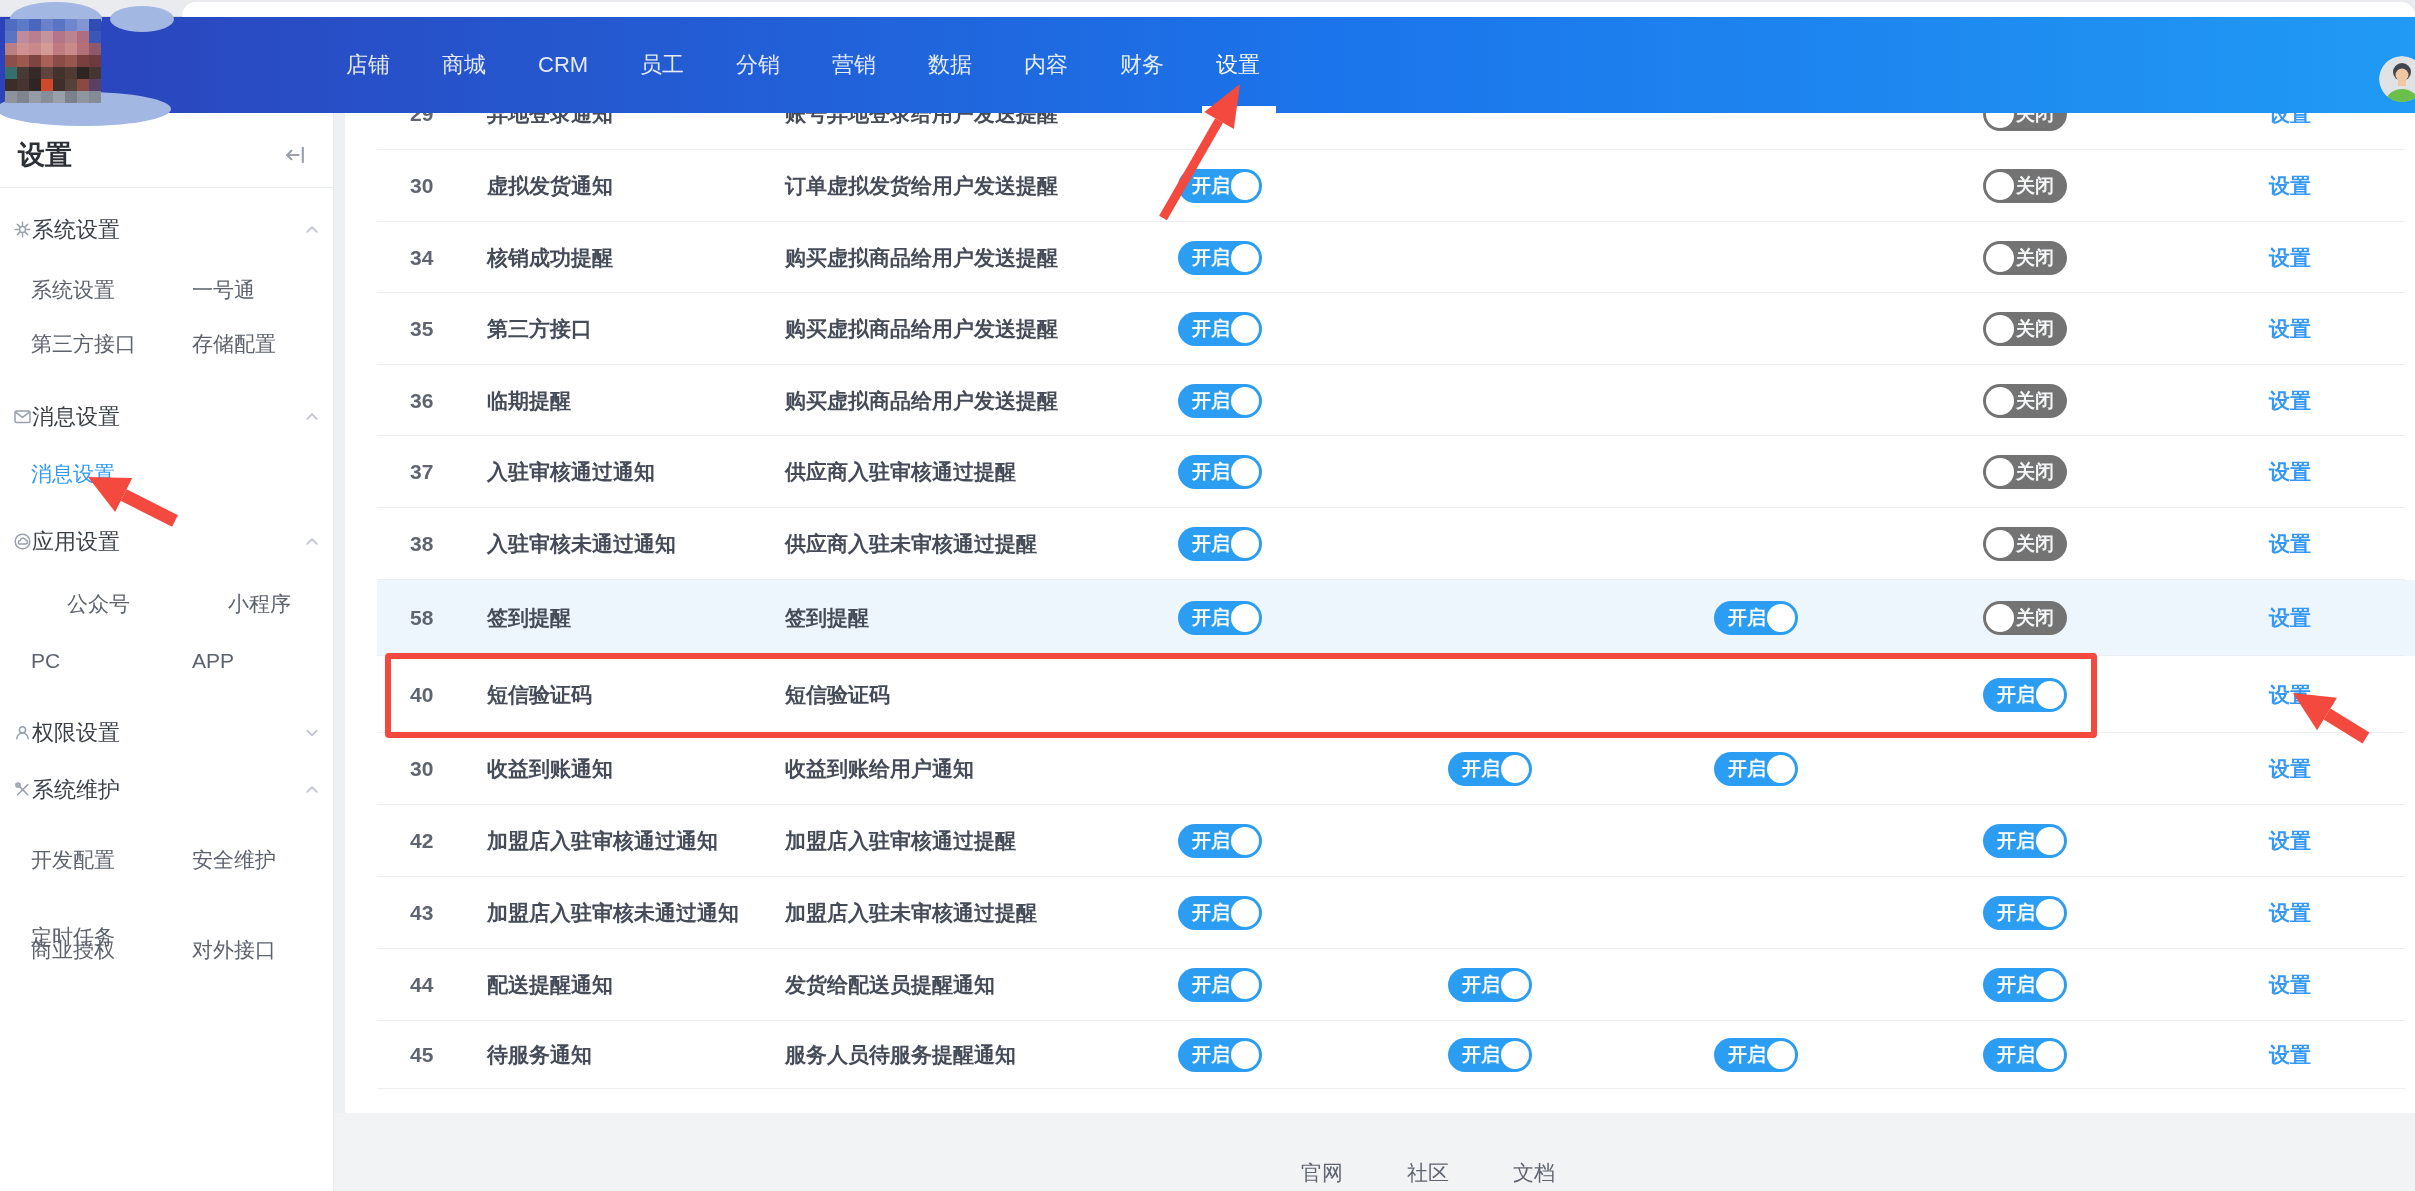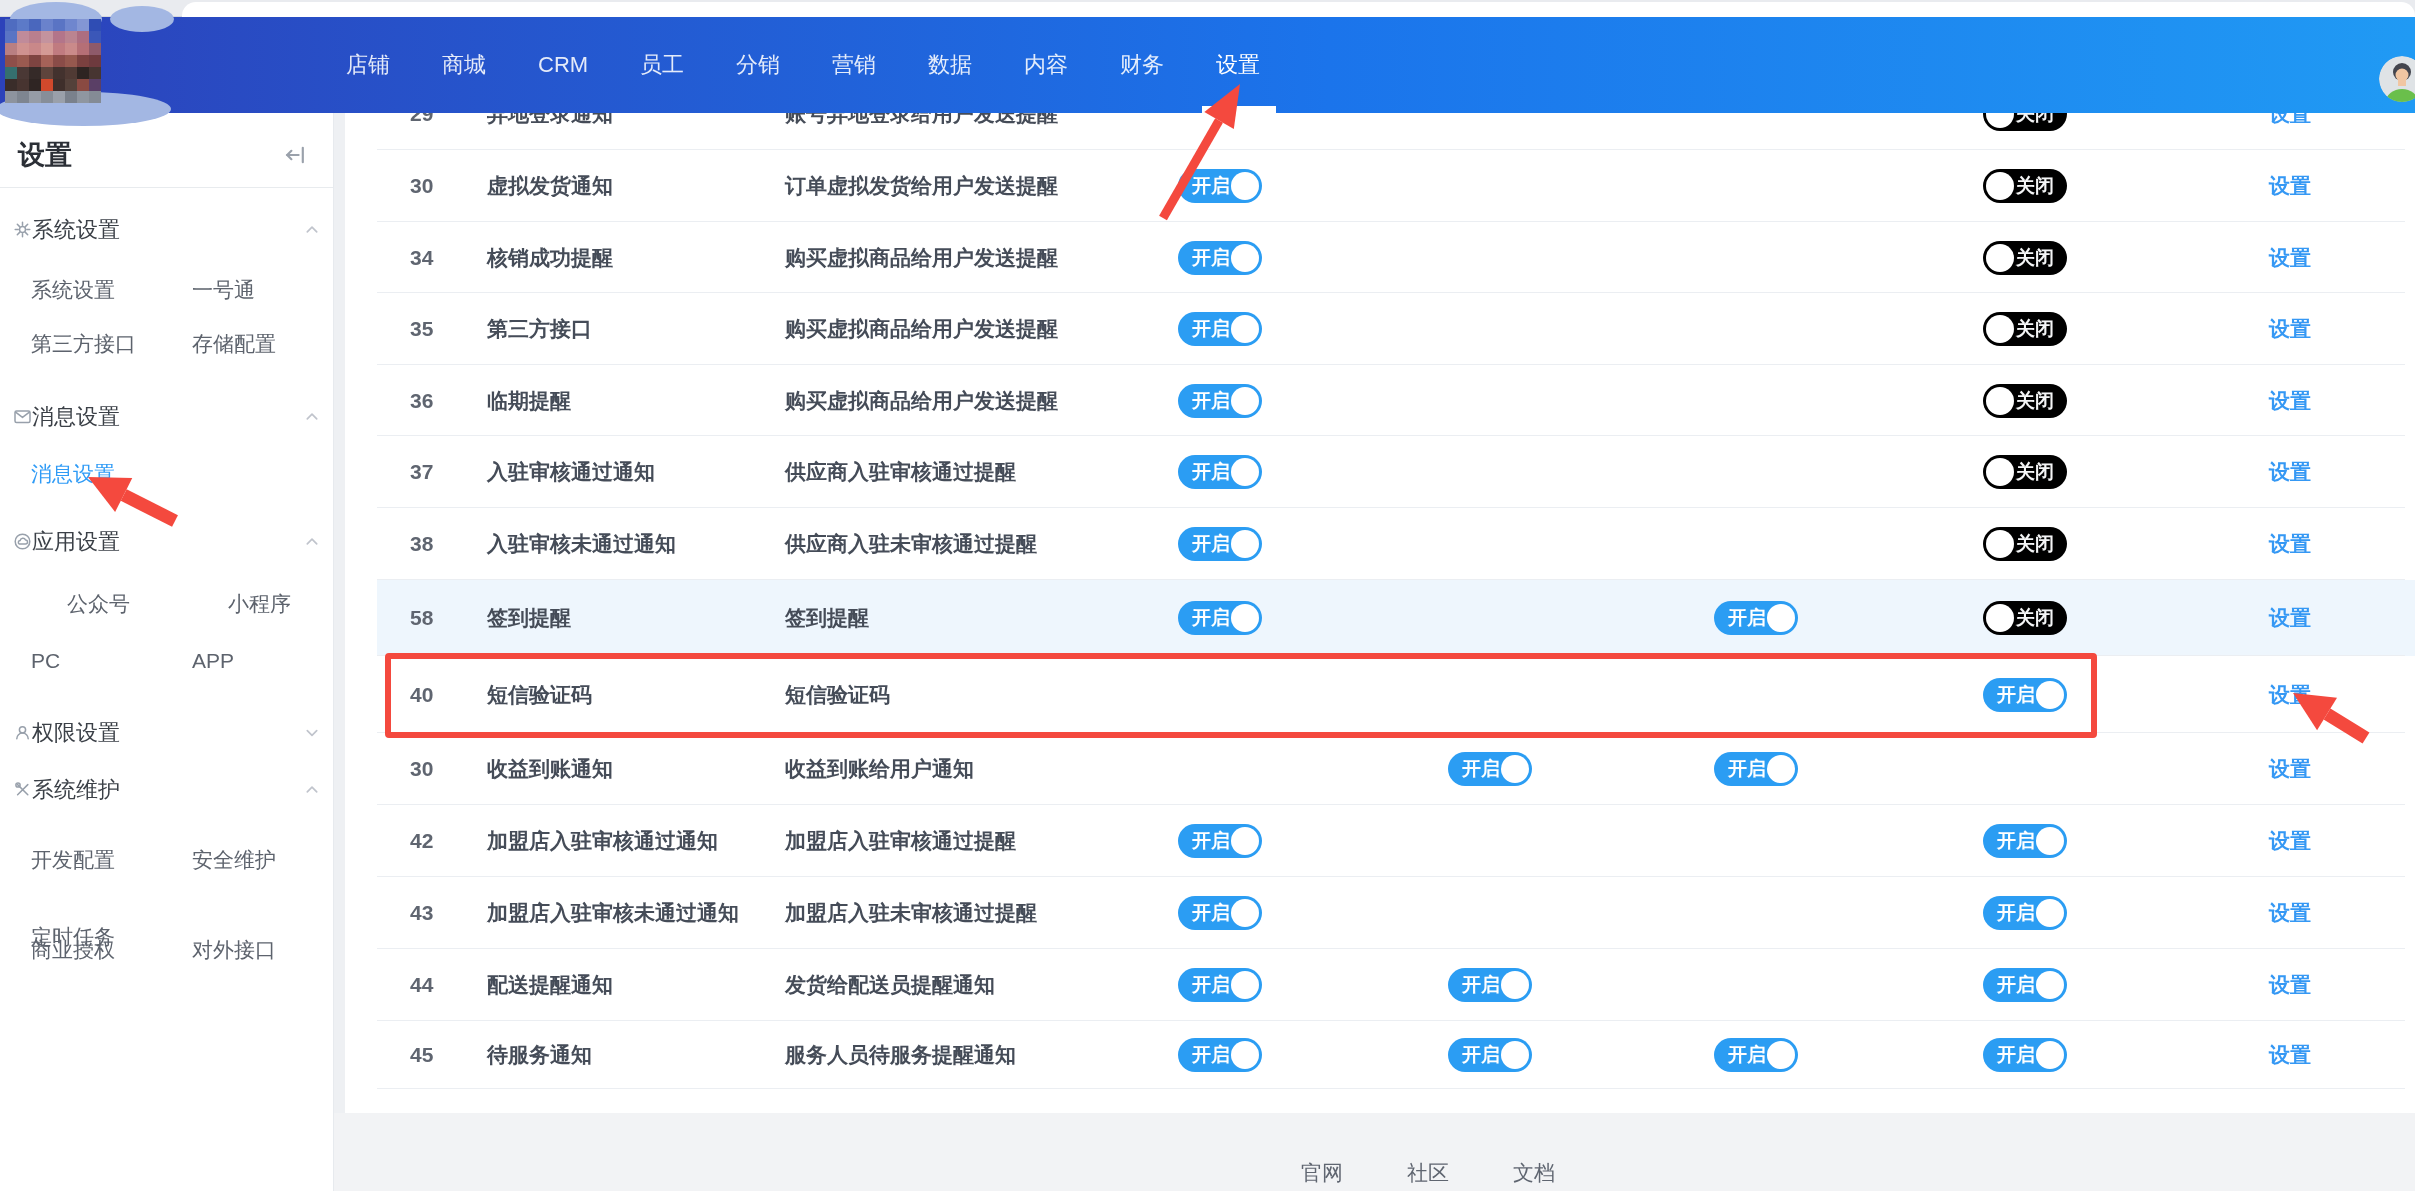--- a/index.html
+++ b/index.html
@@ -48,21 +48,21 @@
   .trow::after{content:"";position:absolute;left:32px;right:10px;bottom:0;height:1px;background:#ebeef2;}
   .trow.hl::before{content:"";position:absolute;left:32px;right:0;top:0;bottom:0;background:#eef6fd;}
   .cell{position:absolute;top:50%;transform:translateY(-50%);font-size:21px;white-space:nowrap;}
   .cell-num{left:65px;color:#5f6570;}
   .cell-name{left:142px;color:#454c58;}
   .cell-desc{left:440px;color:#454c58;}
   .switch{position:absolute;top:50%;transform:translateY(-50%);width:84px;height:34px;border-radius:17px;cursor:pointer;}
   .switch .knob{position:absolute;top:3px;width:28px;height:28px;border-radius:50%;background:#fff;}
   .switch .lab{position:absolute;top:50%;transform:translateY(-50%);font-size:19px;color:#fff;}
   .switch.on{background:#2b9df3;} .switch.on .knob{right:3px;} .switch.on .lab{left:14px;}
-  .switch.off{background:#000000;} .switch.off .knob{left:3px;} .switch.off .lab{right:13px;color:#f4f5f6;}
+  .switch.off{background:#737373;} .switch.off .knob{left:3px;} .switch.off .lab{right:13px;color:#f4f5f6;}
   .settings-link{position:absolute;left:1901px;width:88px;text-align:center;top:50%;transform:translateY(-50%);
     font-size:21px;color:#3598f4;cursor:pointer;}
   
   .red-box{position:absolute;left:385px;top:653px;width:1712px;height:85px;border:6px solid #f4493e;border-radius:4px;box-sizing:border-box;z-index:40;pointer-events:none;}
   #anno-svg{position:absolute;left:0;top:0;z-index:100;pointer-events:none;}
   
   .footer{position:absolute;left:333px;right:0;top:1113px;bottom:0;background:#f2f3f5;z-index:3;}
   .footer-links{position:absolute;left:0;right:0;top:46px;display:flex;justify-content:center;gap:64px;margin-left:108px;}
   .footer-link{font-size:21px;color:#5f6570;cursor:pointer;}
   svg{display:block;}

